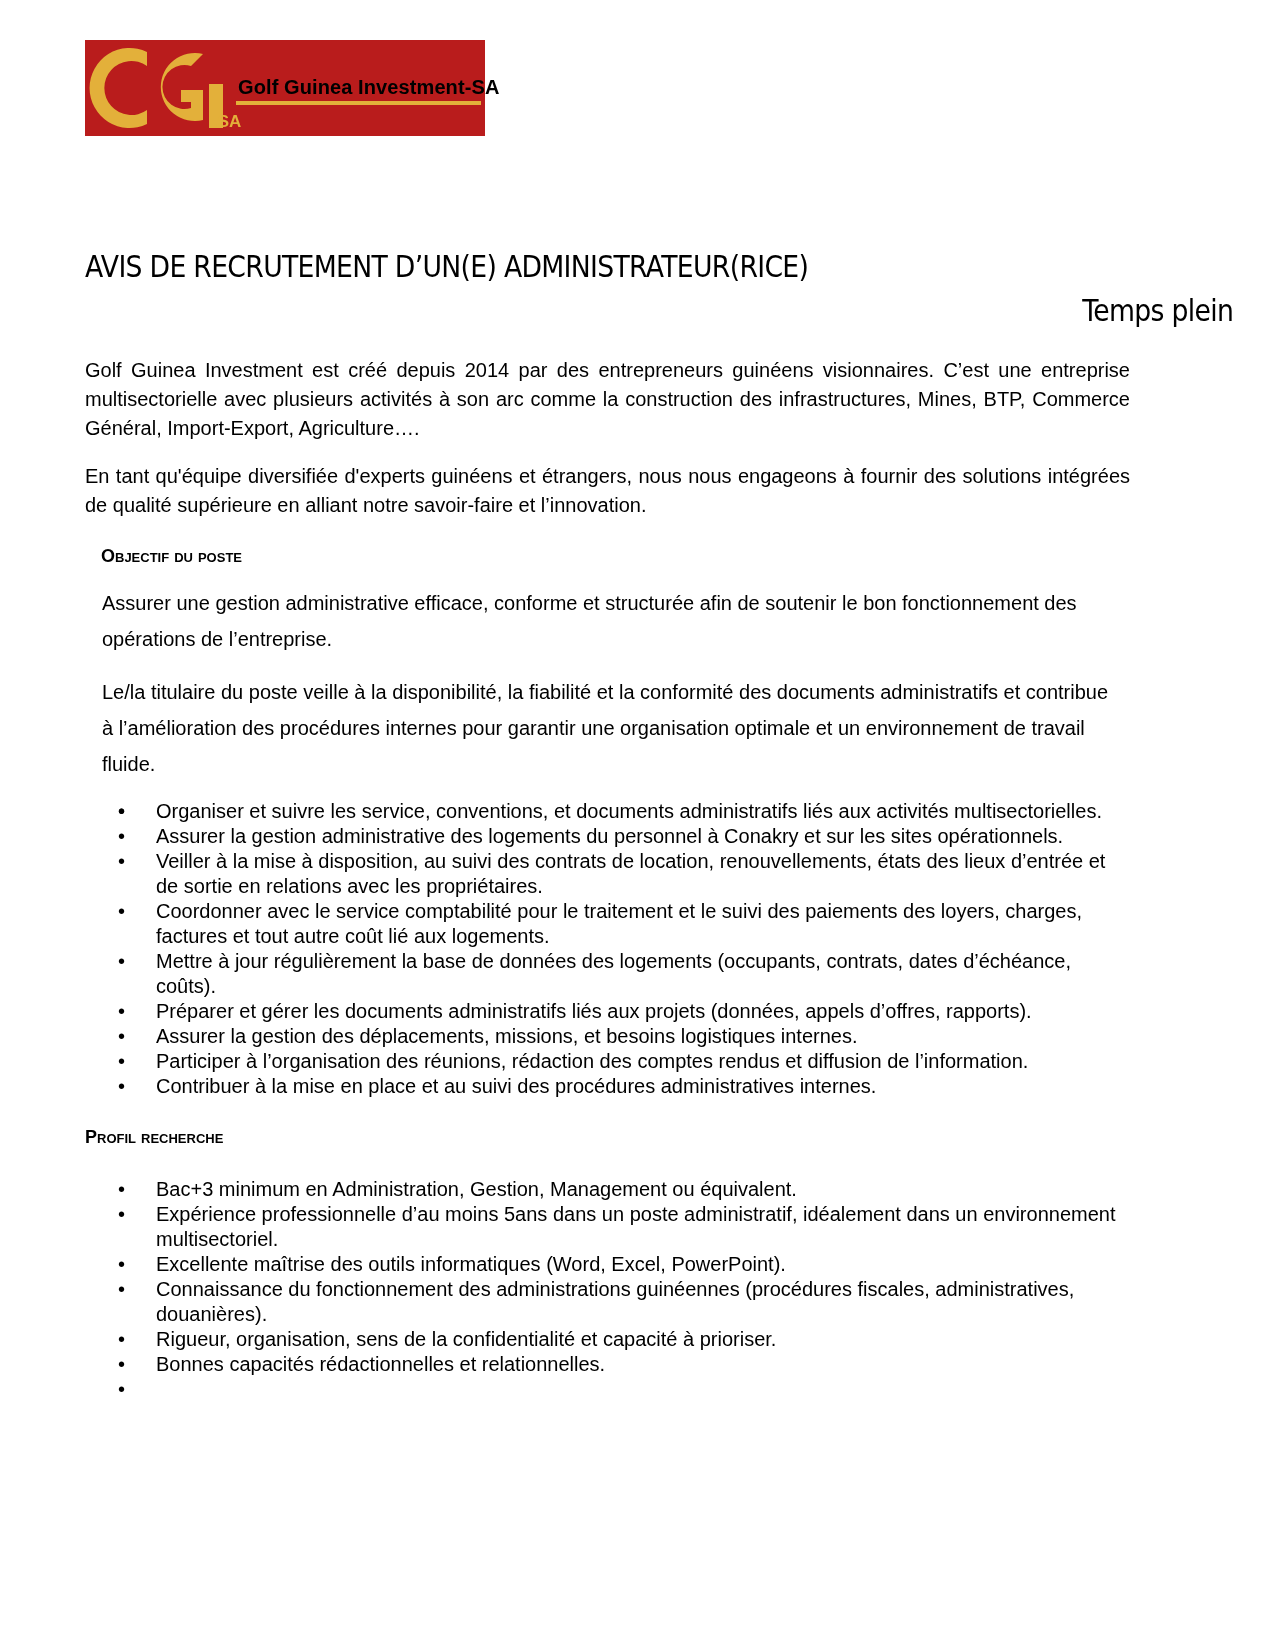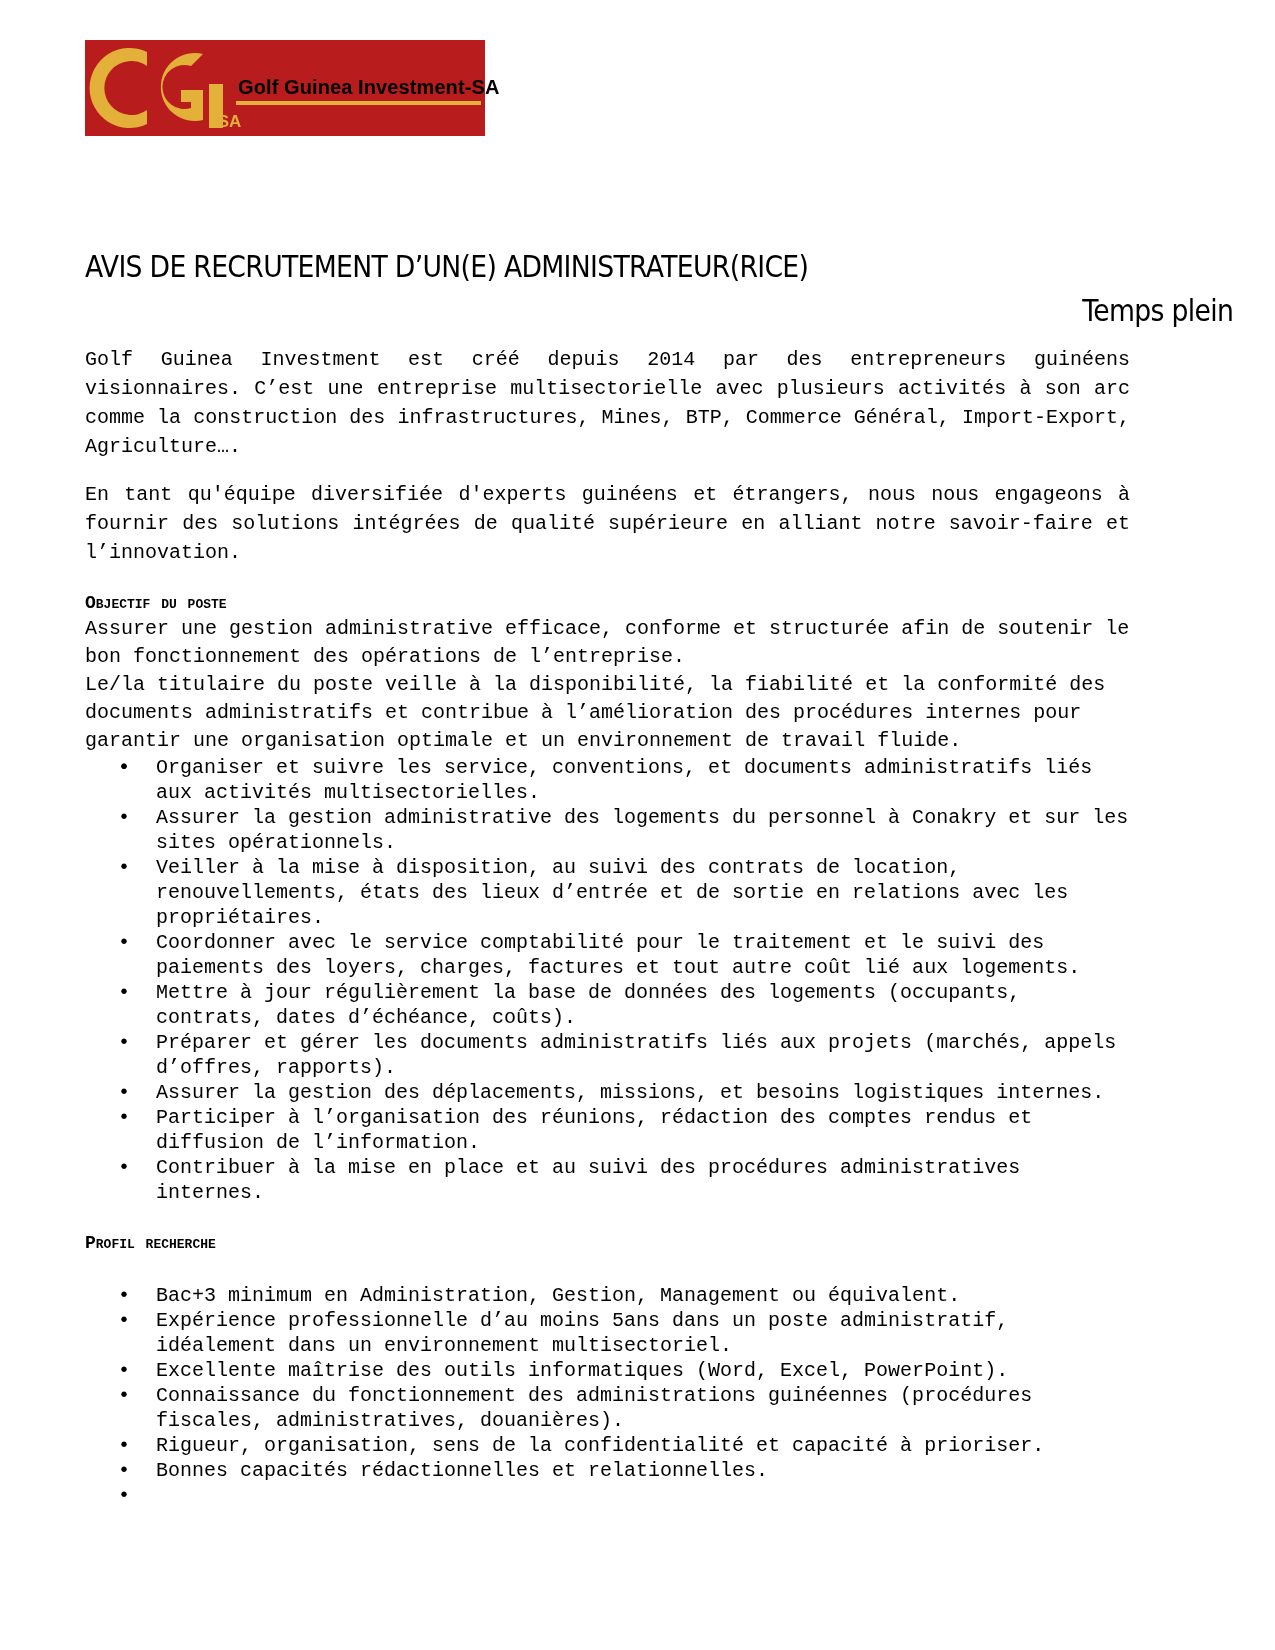--- a/index.html
+++ b/index.html
@@ -5,25 +5,25 @@
     html, body { margin: 0; padding: 0; background: #ffffff; }
     body { width: 1275px; height: 1650px; position: relative; overflow: hidden; color: #000; font-family: "Liberation Sans", sans-serif; }
     .logo { position: absolute; left: 85px; top: 40px; width: 400px; height: 96px; background: #b91c1c; }
     .logo svg { position: absolute; left: 0; top: 0; }
     .logo-name { position: absolute; left: 153px; top: 36px; font-size: 20px; font-weight: bold; letter-spacing: 0.1px; white-space: nowrap; }
     .logo-rule { position: absolute; left: 151px; top: 61px; width: 245px; height: 4px; background: #e3b03a; }
     .logo-sa { position: absolute; left: 128px; top: 72px; font-size: 17px; font-weight: bold; color: #e3b03a; }
     .title { position: absolute; left: 85px; top: 248px; font-size: 31px; letter-spacing: -0.8px; font-family: "DejaVu Sans", sans-serif; transform: scaleX(0.86); transform-origin: left top; white-space: nowrap; }
     .subtitle { position: absolute; left: 0; width: 1275px; top: 292px; text-align: right; font-size: 31px; font-family: "DejaVu Sans", sans-serif; letter-spacing: -0.8px; }
     .subtitle span { display: inline-block; transform: scaleX(0.86); margin-left: 0; position: relative; left: -30px; }
-    .content { position: absolute; left: 85px; top: 345px; width: 1045px; font-size: 20px; line-height: 29px; font-family: Liberation Mono, monospace; }
+    .content { position: absolute; left: 85px; top: 356px; width: 1045px; font-size: 20px; line-height: 29px; }
     p.justify { margin: 0 0 19px 0; text-align: justify; text-align-last: left; }
     .h { font-weight: bold; font-size: 18px; font-variant: small-caps; margin: 0; line-height: 24px; }
-    .h.obj { margin-top: 24px; }
-    .tight { line-height: 28px; margin: 0; }
+    .h.obj { margin-top: 24px; margin-left: 16px; }
+    .tight { line-height: 36px; margin: 17px; }
     .h.resp { margin-top: 24px; margin-bottom: 28px; }
     .h.prof { margin-top: 26px; margin-bottom: 28px; }
     ul { margin: 0; padding: 0; list-style: none; }
     li { position: relative; padding-left: 71px; line-height: 25px; }
     li .bullet { position: absolute; left: 33px; top: 0; font-size: 20px; }
   </style>
 </head>
 <body>
 
 <div class="logo">
@@ -48,21 +48,21 @@
   <p class="tight">Assurer une gestion administrative efficace, conforme et structurée afin de soutenir le bon fonctionnement des opérations de l’entreprise.</p>
   <p class="tight">Le/la titulaire du poste veille à la disponibilité, la fiabilité et la conformité des documents administratifs et contribue à l’amélioration des procédures internes pour garantir une organisation optimale et un environnement de travail fluide.</p>
 
   <ul>
     <li><span class="bullet">•</span></li>
     <li><span class="bullet">•</span><span>Organiser et suivre les service, conventions, et documents administratifs liés aux activités multisectorielles.</span></li>
     <li><span class="bullet">•</span><span>Assurer la gestion administrative des logements du personnel à Conakry et sur les sites opérationnels.</span></li>
     <li><span class="bullet">•</span><span>Veiller à la mise à disposition, au suivi des contrats de location, renouvellements, états des lieux d’entrée et de sortie en relations avec les propriétaires.</span></li>
     <li><span class="bullet">•</span><span>Coordonner avec le service comptabilité pour le traitement et le suivi des paiements des loyers, charges, factures et tout autre coût lié aux logements.</span></li>
     <li><span class="bullet">•</span><span>Mettre à jour régulièrement la base de données des logements (occupants, contrats, dates d’échéance, coûts).</span></li>
-    <li><span class="bullet">•</span><span>Préparer et gérer les documents administratifs liés aux projets (marchés, appels d’offres, rapports).</span></li>
+    <li><span class="bullet">•</span><span>Préparer et gérer les documents administratifs liés aux projets (données, appels d’offres, rapports).</span></li>
     <li><span class="bullet">•</span><span>Assurer la gestion des déplacements, missions, et besoins logistiques internes.</span></li>
     <li><span class="bullet">•</span><span>Participer à l’organisation des réunions, rédaction des comptes rendus et diffusion de l’information.</span></li>
     <li><span class="bullet">•</span><span>Contribuer à la mise en place et au suivi des procédures administratives internes.</span></li>
   </ul>
 
   <div class="h prof">Profil recherche</div>
   <ul>
     <li><span class="bullet">•</span><span>Bac+3 minimum en Administration, Gestion, Management ou équivalent.</span></li>
     <li><span class="bullet">•</span><span>Expérience professionnelle d’au moins 5ans dans un poste administratif, idéalement dans un environnement multisectoriel.</span></li>
     <li><span class="bullet">•</span><span>Excellente maîtrise des outils informatiques (Word, Excel, PowerPoint).</span></li>

